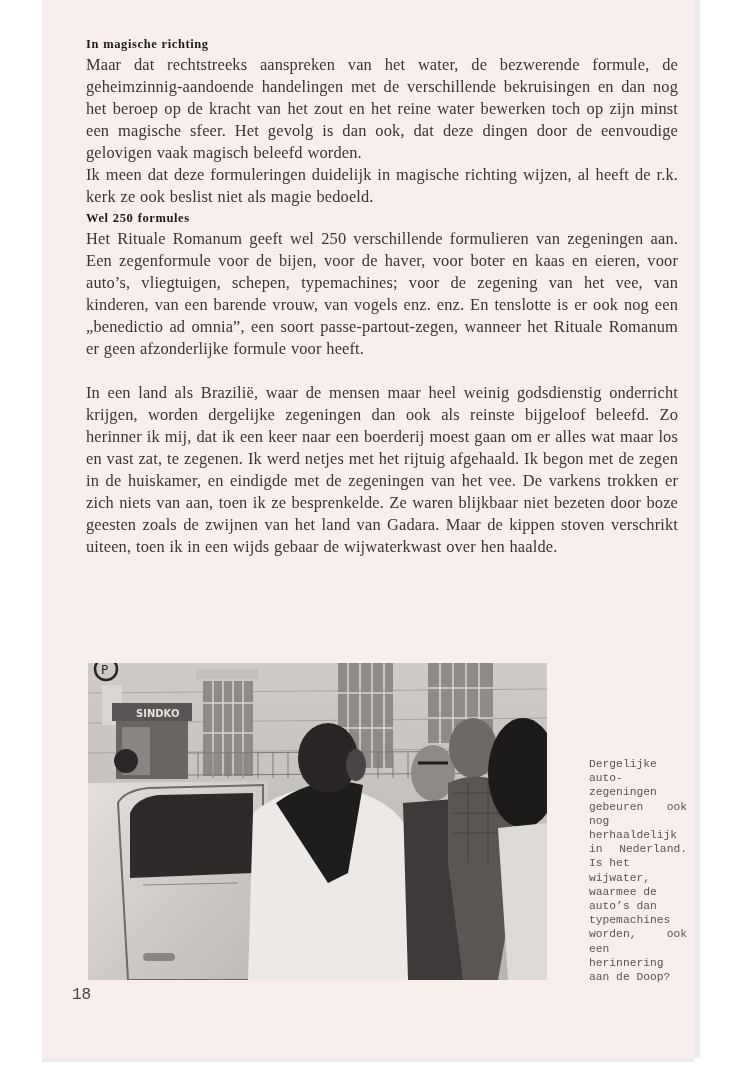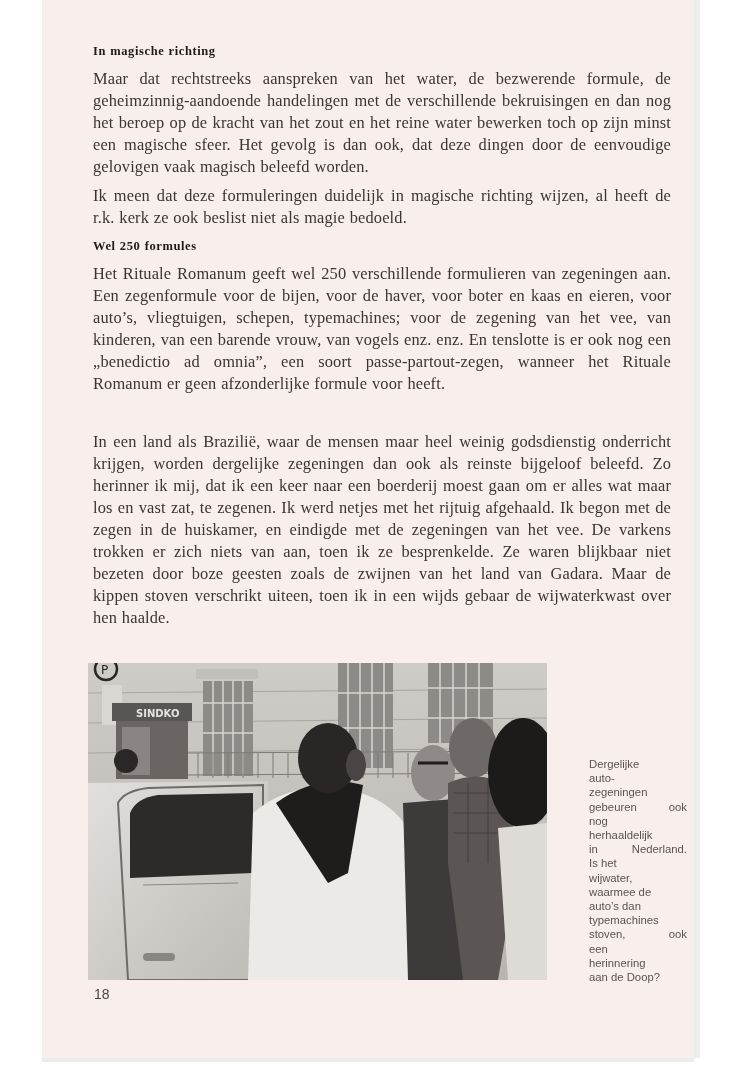--- a/index.html
+++ b/index.html
@@ -10,41 +10,41 @@
   .page {
     position:absolute; left:42px; top:0; width:652px; height:1058px;
     background:#f8efec;
     box-shadow: 2px 0 0 #ececec, 6px 0 0 #eeeeee, 0 4px 0 #ececec;
   }
   .text {
     position:absolute; left:44px; width:592px;
     color:#3a3434; font-size:16.4px; line-height:22px;
     letter-spacing:0.15px; word-spacing:0.5px;
   }
-  .text p { margin:7px; text-align:justify; text-align-last:left; }
+  .text p { margin:0; text-align:justify; text-align-last:left; }
   .heading {
     text-align:right; font-weight:bold; font-size:12.5px; line-height:20px;
     color:#1e1a1a; letter-spacing:0.6px; margin:0;
   }
   .gap { height:22px; }
   .photo {
     position:absolute; left:46px; top:663px; width:459px; height:317px;
     overflow:hidden; background:#b9b6b3;
   }
   .photo svg { display:block; }
   .caption {
     position:absolute; left:547px; top:757px; width:98px;
-    font-family:Liberation Sans, sans-serif; font-size:11.3px; line-height:14.2px;
+    font-family:Liberation Mono, monospace; font-size:11.3px; line-height:14.2px;
     color:#5a5353; text-align:justify; hyphens:none;
   }
   .caption span { display:block; }
   .caption .j { text-align:justify; text-align-last:justify; }
   .pagenum {
-    position:absolute; left:52px; top:986px; font-size:14px; color:#4a4444;
-    font-family:Liberation Sans, sans-serif;
+    position:absolute; left:30px; top:986px; font-size:16px; color:#4a4444;
+    font-family:Liberation Mono, monospace;
   }
 </style>
 </head>
 <body>
 
 <div class="page">
 
   <div class="text" style="top:34px;">
     <p class="heading">In magische richting</p>
     <p>Maar dat rechtstreeks aanspreken van het water, de bezwerende formule, de geheimzinnig-aandoende handelingen met de verschillende bekruisingen en dan nog het beroep op de kracht van het zout en het reine water bewerken toch op zijn minst een magische sfeer. Het gevolg is dan ook, dat deze dingen door de eenvoudige gelovigen vaak magisch beleefd worden.</p>
@@ -191,20 +191,20 @@
     <span>zegeningen</span>
     <span class="j">gebeuren ook</span>
     <span>nog</span>
     <span>herhaaldelijk</span>
     <span class="j">in Nederland.</span>
     <span>Is het</span>
     <span>wijwater,</span>
     <span>waarmee de</span>
     <span>auto’s dan</span>
     <span>typemachines</span>
-    <span class="j">stoven, ook</span>
+    <span class="j">worden, ook</span>
     <span>een</span>
     <span>herinnering</span>
     <span>aan de Doop?</span>
   </div>
 
   <div class="pagenum">18</div>
 </div>
 
 </body></html>

